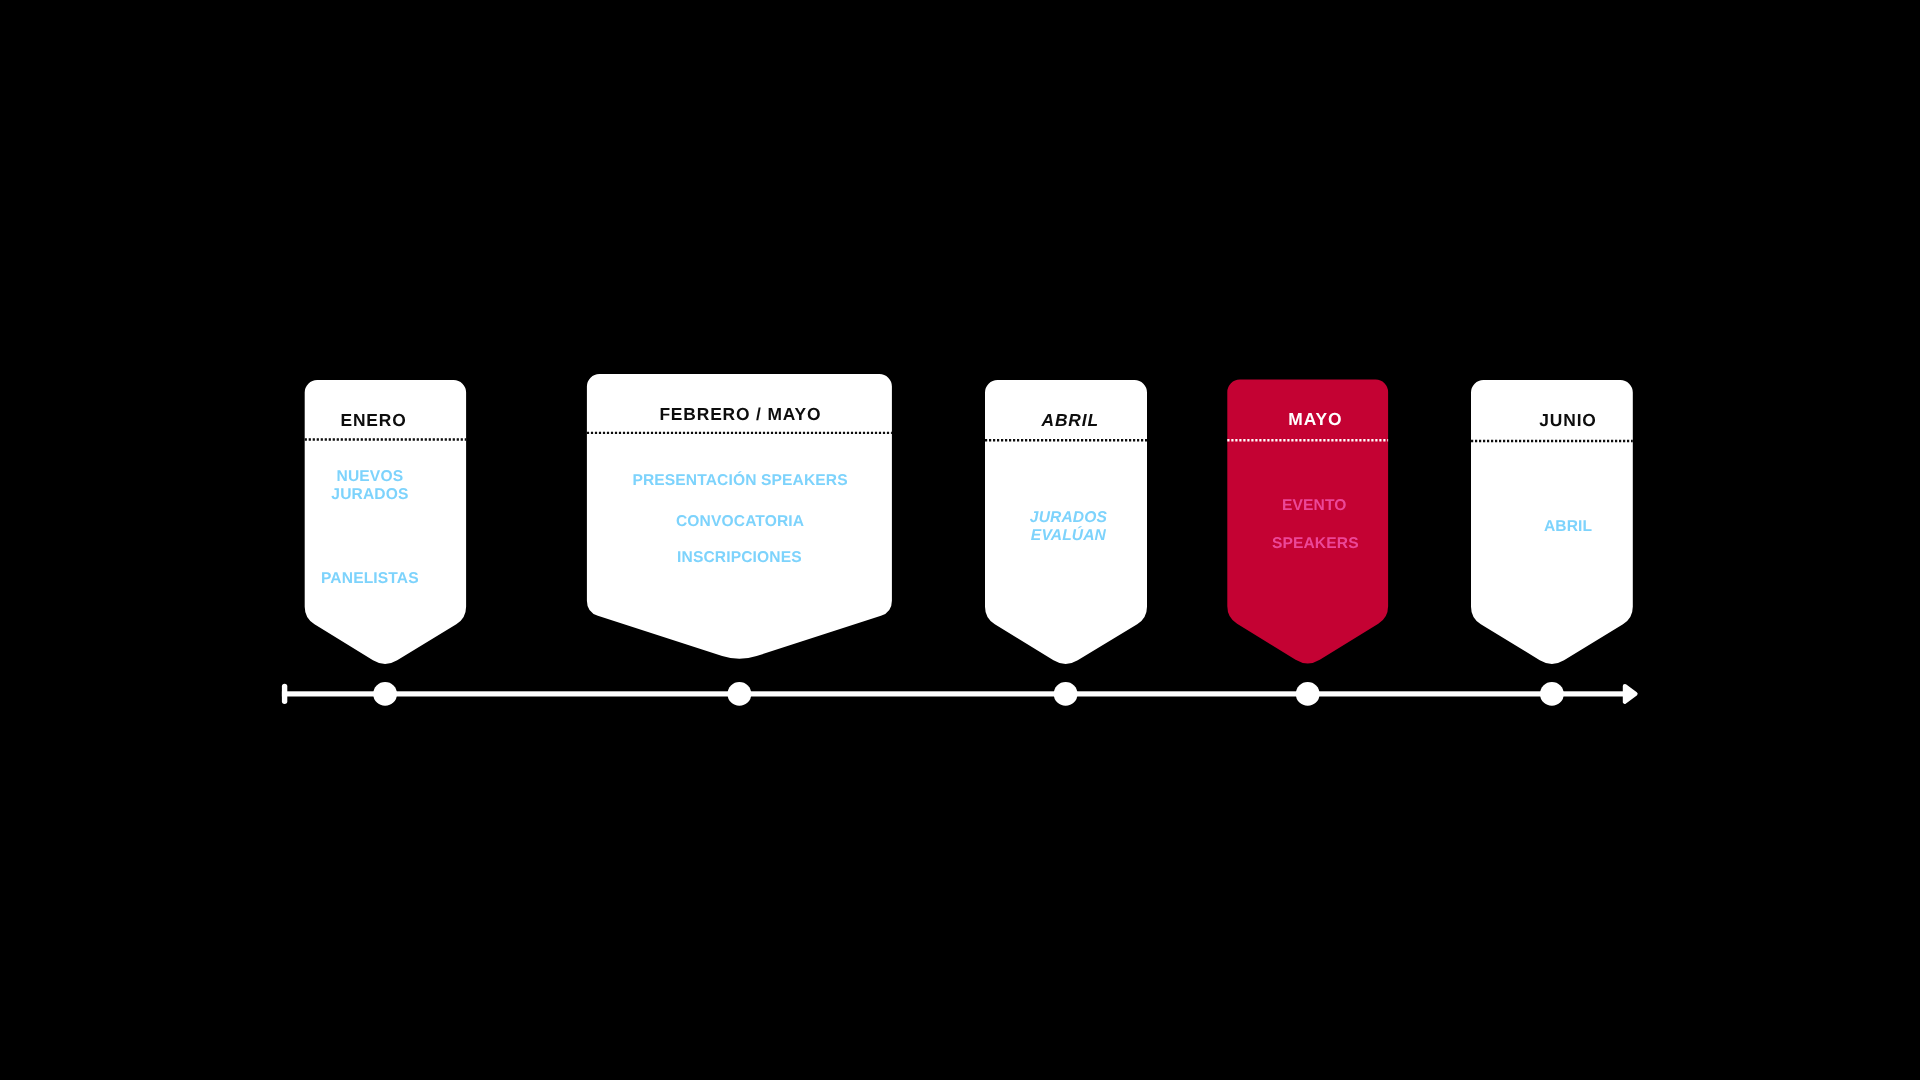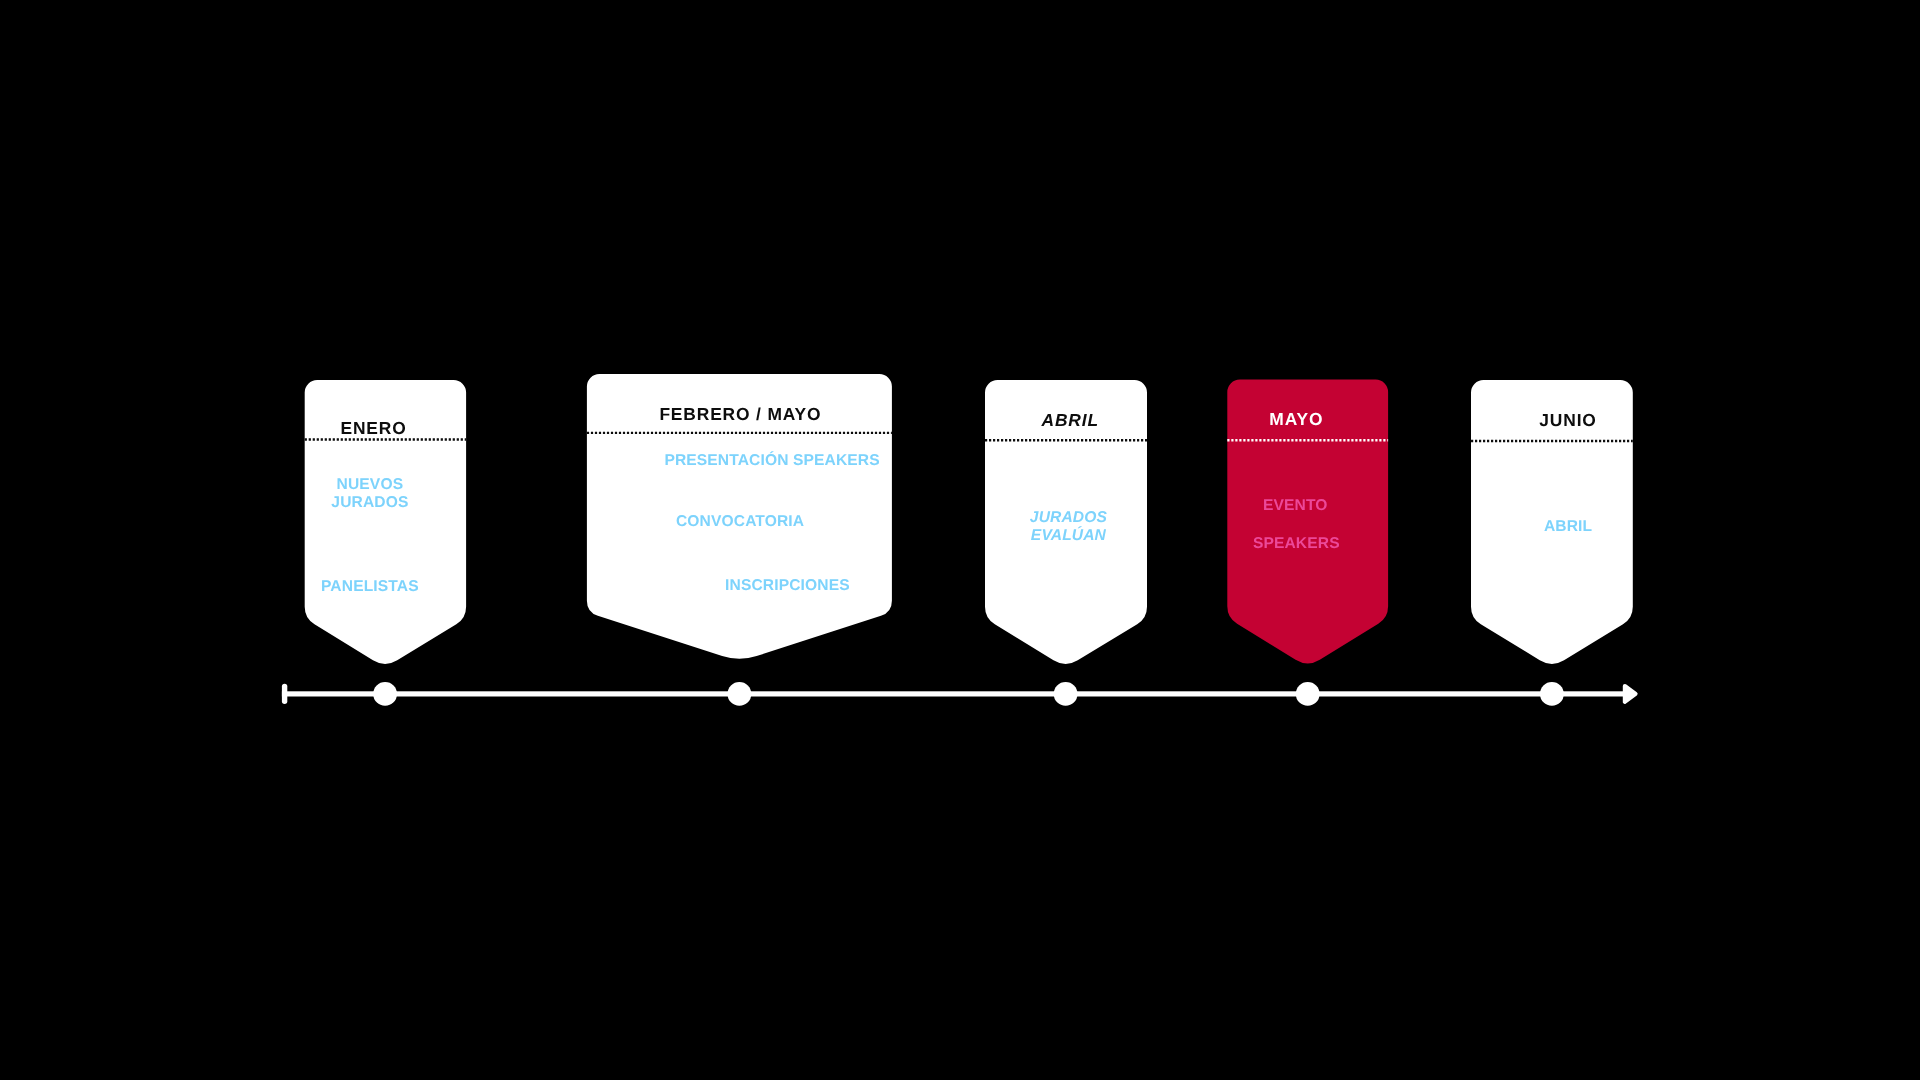--- a/index.html
+++ b/index.html
@@ -52,42 +52,42 @@
       <path d="M 599.4 374 H 879.4 A 12.5 12.5 0 0 1 891.9 386.5 V 600.8 Q 891.9 612.3 880.96 615.84 L 756.62 656.03 Q 739.4 661.6 722.18 656.03 L 597.84 615.84 Q 586.9 612.3 586.9 600.8 V 386.5 A 12.5 12.5 0 0 1 599.4 374 Z" fill="#ffffff"></path>
       <line x1="586.9" x2="891.9" y1="432.9" y2="432.9" stroke="#0d0d0d" stroke-width="2.4" stroke-dasharray="2.2 1.8" stroke-linecap="butt"></line>
       <path d="M 997.5 380 H 1134.5 A 12.5 12.5 0 0 1 1147 392.5 V 606.8 Q 1147 618.3 1137.19 624.3 L 1077.71 660.19 Q 1065.6 667.6 1053.49 660.19 L 994.81 624.3 Q 985 618.3 985 606.8 V 392.5 A 12.5 12.5 0 0 1 997.5 380 Z" fill="#ffffff"></path>
       <line x1="985" x2="1147" y1="440.25" y2="440.25" stroke="#0d0d0d" stroke-width="2.4" stroke-dasharray="2.2 1.8" stroke-linecap="butt"></line>
       <path d="M 1239.8 379.5 H 1375.6 A 12.5 12.5 0 0 1 1388.1 392 V 606.3 Q 1388.1 617.8 1378.3 623.81 L 1319.81 659.68 Q 1307.7 667.1 1295.59 659.68 L 1237.1 623.81 Q 1227.3 617.8 1227.3 606.3 V 392 A 12.5 12.5 0 0 1 1239.8 379.5 Z" fill="#C40233"></path>
       <line x1="1227.3" x2="1388.1" y1="440.3" y2="440.3" stroke="#ffffff" stroke-width="2.4" stroke-dasharray="2.2 1.8" stroke-linecap="butt"></line>
       <path d="M 1483.5 380 H 1620.3 A 12.5 12.5 0 0 1 1632.8 392.5 V 606.8 Q 1632.8 618.3 1622.98 624.28 L 1564.03 660.21 Q 1551.9 667.6 1539.77 660.21 L 1480.82 624.28 Q 1471 618.3 1471 606.8 V 392.5 A 12.5 12.5 0 0 1 1483.5 380 Z" fill="#ffffff"></path>
       <line x1="1471" x2="1632.8" y1="441" y2="441" stroke="#0d0d0d" stroke-width="2.4" stroke-dasharray="2.2 1.8" stroke-linecap="butt"></line>
     </svg>
   <div id="banners">
-      <div class="banner" style="left: 304.7px; top: 380px; width: 128px; height: 291.6px; margin-top: 8px;">
+      <div class="banner" style="left: 304.7px; top: 380px; width: 128px; height: 291.6px;">
         <div class="content">
           <div class="month" style="top: 31.9px; transform: translateX(4.8px);">ENERO</div>
           <div class="item" style="top: 87.6px; transform: translateX(1.2px);"><span>NUEVOS</span><br><span>JURADOS</span></div>
           <div class="item" style="top: 189.9px; transform: translateX(1.15px);"><span>PANELISTAS</span></div>
         </div>
       </div>
       <div class="banner" style="left: 586.9px; top: 374px; width: 305px; height: 291.6px;">
         <div class="content">
           <div class="month" style="top: 31.5px; transform: translateX(1px);">FEBRERO / MAYO</div>
-          <div class="item" style="top: 78px; transform: translateX(0.7px); padding-left: 32px;"><span>PRESENTACIÓN SPEAKERS</span></div>
+          <div class="item" style="top: 98px; transform: translateX(0.7px);"><span>PRESENTACIÓN SPEAKERS</span></div>
           <div class="item" style="top: 138.8px; transform: translateX(0.7px);"><span>CONVOCATORIA</span></div>
-          <div class="item" style="top: 203px; margin-left: 48px;"><span>INSCRIPCIONES</span></div>
+          <div class="item" style="top: 175px;"><span>INSCRIPCIONES</span></div>
         </div>
       </div>
       <div class="banner" style="left: 985px; top: 380px; width: 162px; height: 291.6px; font-style: italic;">
         <div class="content">
           <div class="month" style="top: 31.7px; transform: translateX(4.25px);">ABRIL</div>
           <div class="item" style="top: 128.8px; transform: translateX(2.4px);"><span>JURADOS</span><br><span>EVALÚAN</span></div>
         </div>
       </div>
-      <div class="banner" style="left: 1227.3px; top: 379.5px; width: 136px; height: 291.6px;">
+      <div class="banner" style="left: 1227.3px; top: 379.5px; width: 136px; height: 291.6px; padding-left: 38px;">
         <div class="content">
           <div class="month light" style="top: 31.7px; transform: translateX(1px);">MAYO</div>
           <div class="item light" style="top: 117.2px;"><span>EVENTO</span></div>
           <div class="item light" style="top: 155.6px; transform: translateX(1px);"><span>SPEAKERS</span></div>
         </div>
       </div>
       <div class="banner" style="left: 1471px; top: 380px; width: 187px; height: 291.6px;">
         <div class="content">
           <div class="month" style="top: 31.7px; transform: translateX(3.55px);">JUNIO</div>
           <div class="item" style="top: 138.4px; transform: translateX(3.5px);"><span>ABRIL</span></div>

